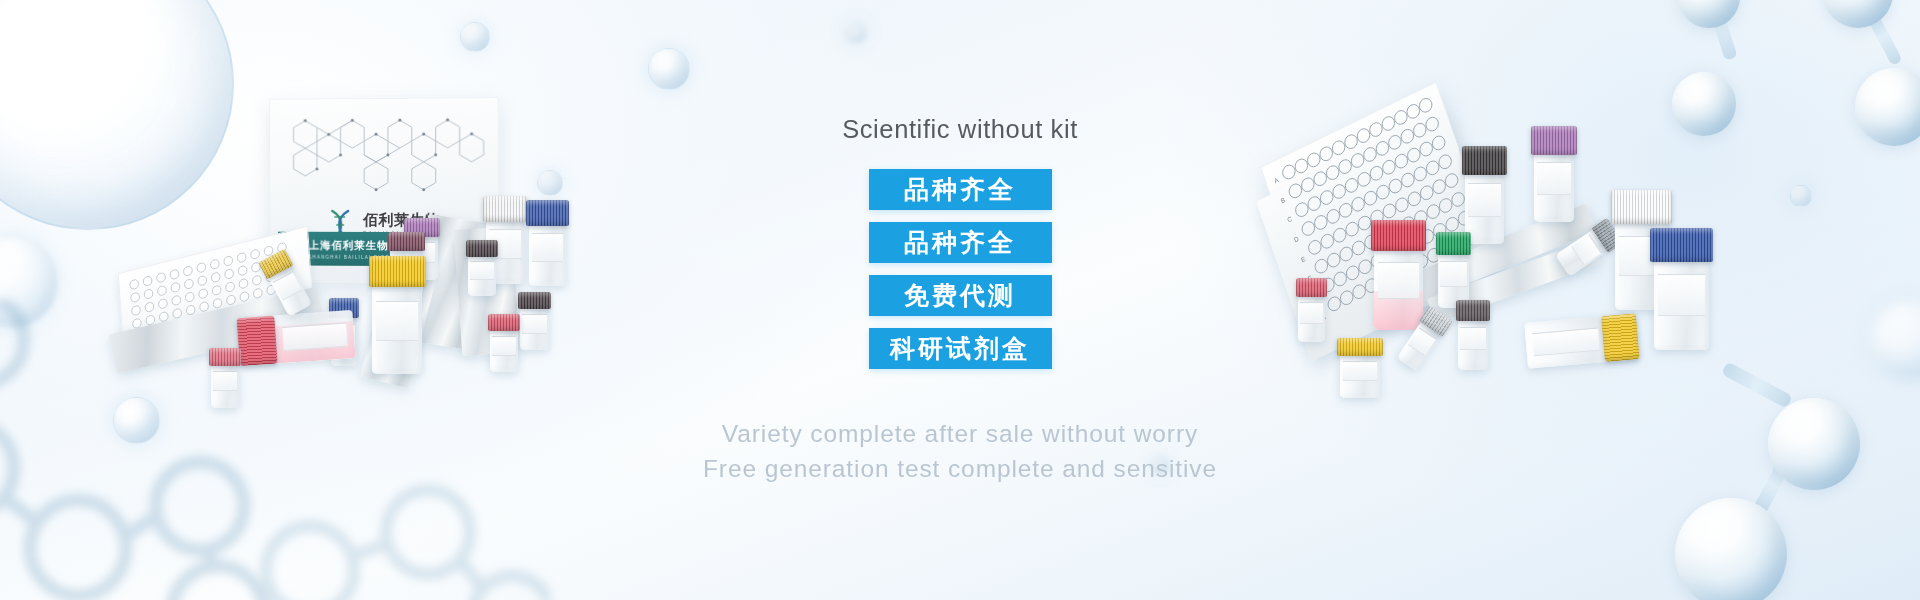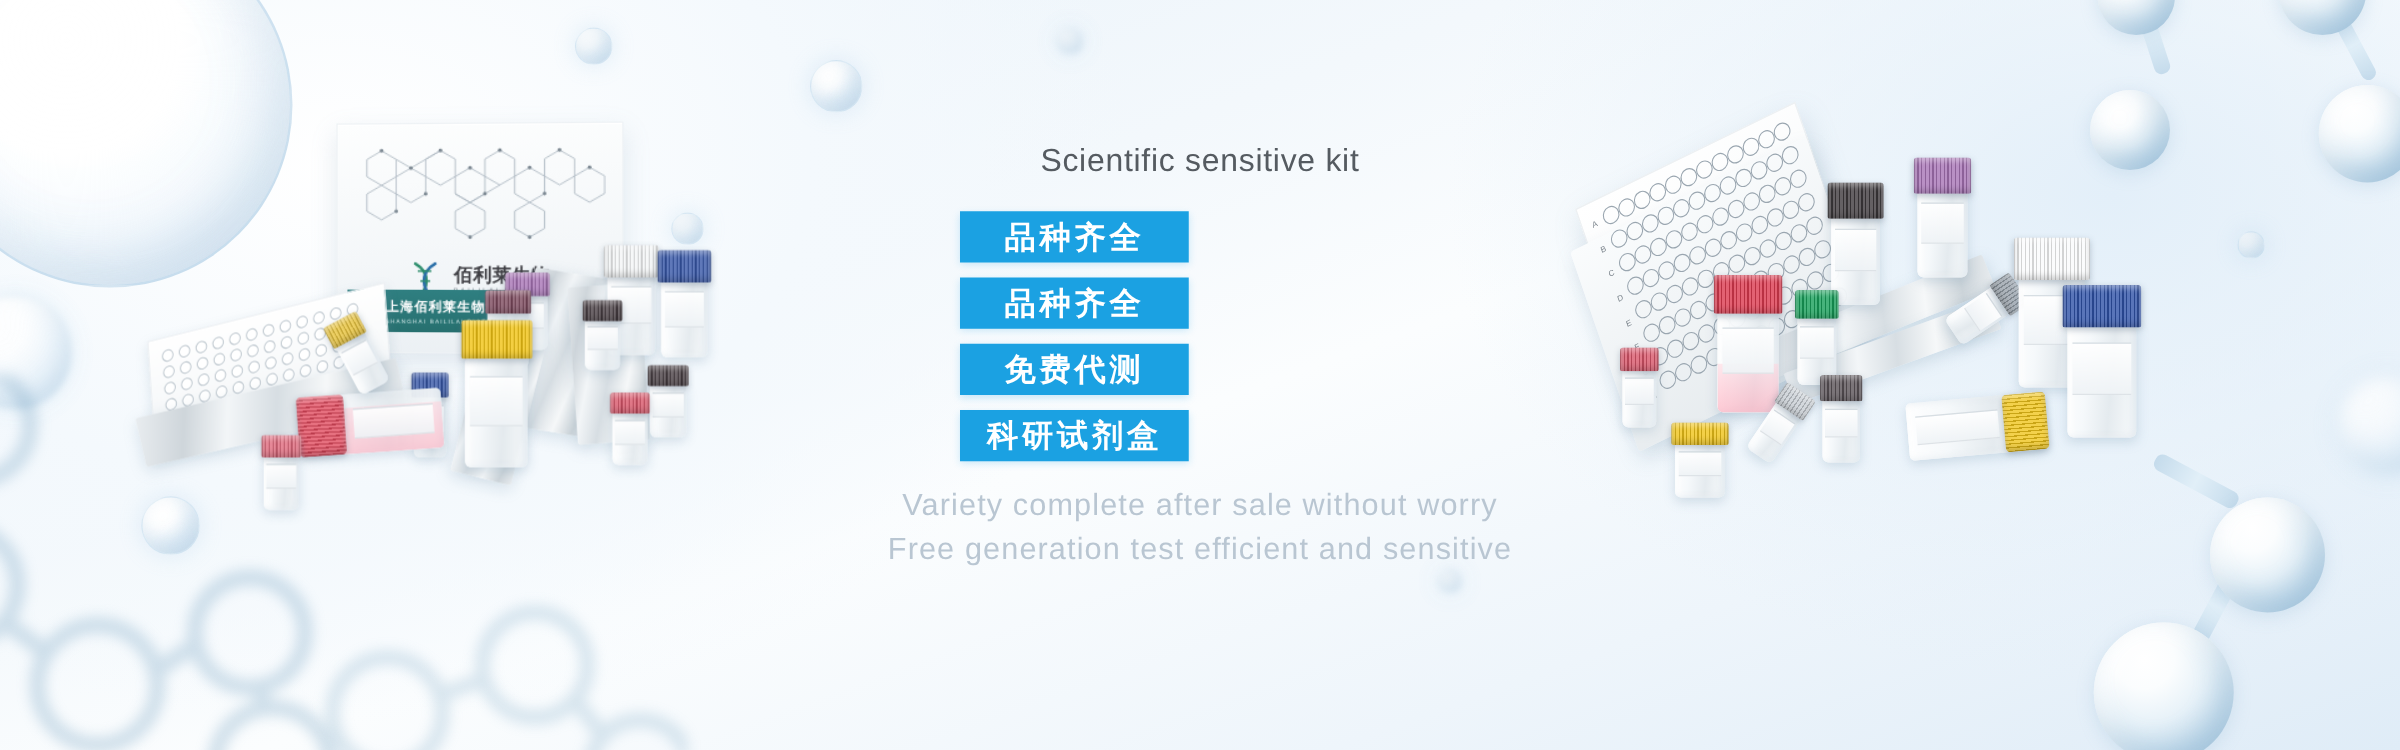--- a/index.html
+++ b/index.html
@@ -161,30 +161,30 @@
     font-family:"DejaVu Sans","Liberation Sans",sans-serif;
     font-size:63px; font-weight:700; color:#2f3236;
     letter-spacing:6px; line-height:1.06; white-space:nowrap;
   }
   .subtitle{
     margin-top:19px; font-size:25.5px; color:#555b61; font-weight:400;
     letter-spacing:.6px;
   }
   .badges{
     margin-top:25px; display:flex; flex-wrap:wrap; justify-content:center;
-    gap:12px 32px; width:384px; margin-left:auto; margin-right:auto;flex-direction:column;
+    gap:12px 32px; width:384px; margin-left:auto; margin-right:auto;
   }
   .badge{
     width:183px; height:41px; background:#1ba1e2; color:#ffffff;
     display:flex; align-items:center; justify-content:center;
     font-family:"DejaVu Sans","Liberation Sans",sans-serif;
     font-size:25px; font-weight:700; letter-spacing:3px;
     box-shadow:0 2px 6px rgba(27,161,226,.22);
   }
-  .tagline{ margin-top:19px; }
+  .tagline{ margin-top:48px; }
   .tagline div{
     font-size:24.5px; color:#b9c6d2; letter-spacing:.9px; line-height:1.42;
     font-weight:400;
   }
 </style>
 </head>
 <body>
 
 <div class="banner">
 
@@ -641,28 +641,28 @@
            border-radius:4px;"></div>
     </div>
     <div class="vial" style="left:82px; top:228px; width:40px; height:60px;">
       <div class="body"></div>
         <div class="label"></div>
       <div class="cap" style="background-color:#f0c419;"></div>
     </div>
   </div>
 
   <div class="copy">
-    <div class="subtitle">Scientific sensitive kit</div>
+    <div class="subtitle">Scientific without kit</div>
 
     <div class="badges">
       <div class="badge">品种齐全</div>
       <div class="badge">品种齐全</div>
       <div class="badge">免费代测</div>
       <div class="badge">科研试剂盒</div>
     </div>
 
     <div class="tagline">
       <div>Variety complete after sale without worry</div>
-      <div>Free generation test efficient and sensitive</div>
+      <div>Free generation test complete and sensitive</div>
     </div>
   </div>
 
 </div>
 
 </body></html>

